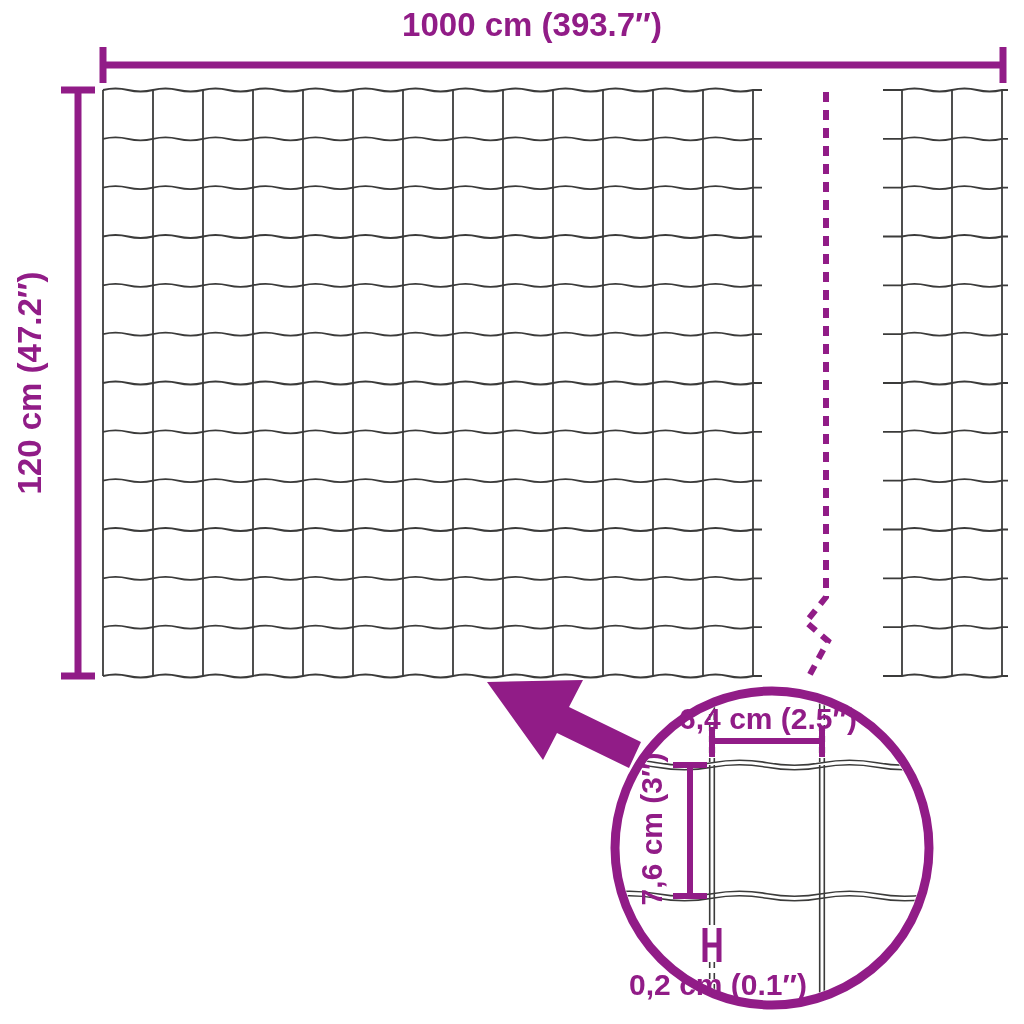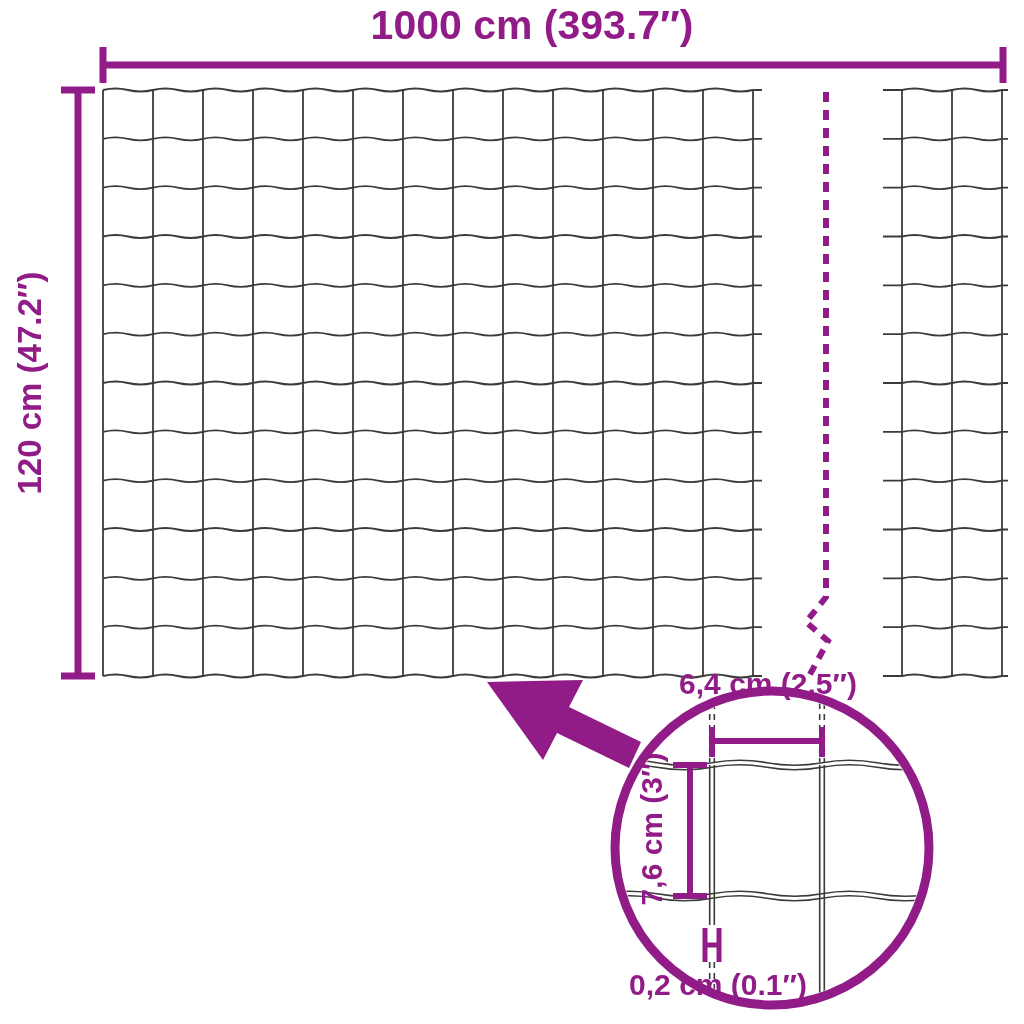--- a/index.html
+++ b/index.html
@@ -127,17 +127,17 @@
     <g class="accent-stroke" stroke-width="5">
       <line x1="705" y1="928" x2="705" y2="962"></line>
       <line x1="719" y1="928" x2="719" y2="962"></line>
       <line x1="705" y1="945" x2="719" y2="945"></line>
     </g>
   </g>
 
   <polygon class="accent-fill" points="487,682 583,680 569,707 641,742 629,768 557,733 543,760"></polygon>
 </svg>
 
-<div class="label" style="left:532px;top:25px;font-size:41px;">1000 cm (393.7″)</div>
+<div class="label" style="left:532px;top:25px;font-size:33px;">1000 cm (393.7″)</div>
 <div class="label rot" style="left:30px;top:383px;font-size:33px;">120 cm (47.2″)</div>
-<div class="label" style="left:768px;top:684px;font-size:30px;">6,4 cm (2.5″)</div>
+<div class="label" style="left:768px;top:719px;font-size:30px;">6,4 cm (2.5″)</div>
 <div class="label rot" style="left:652px;top:829px;font-size:30px;">7,6 cm (3″)</div>
 <div class="label" style="left:718px;top:974px;font-size:30px;margin-top:11px;">0,2 cm (0.1″)</div>
 
 </body></html>

